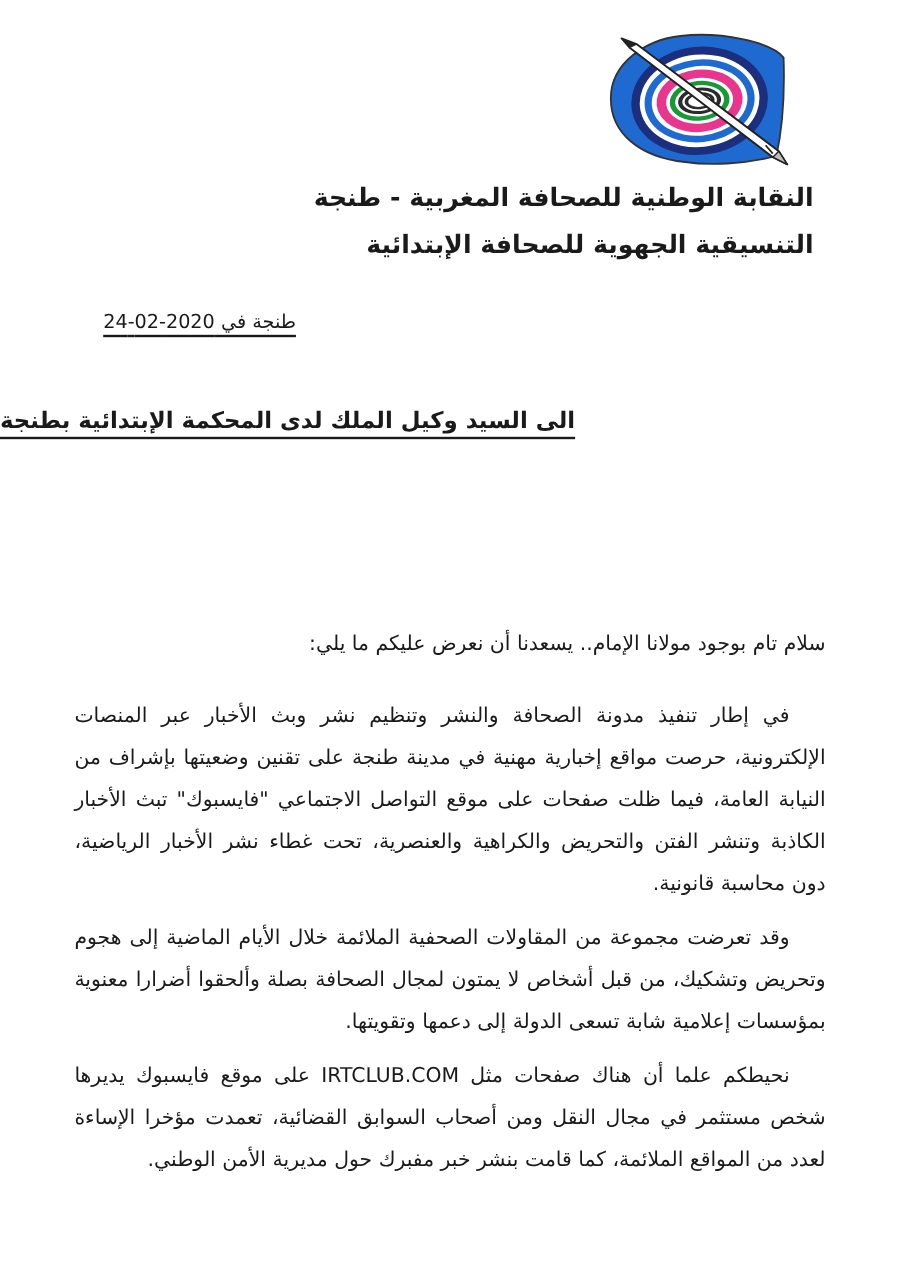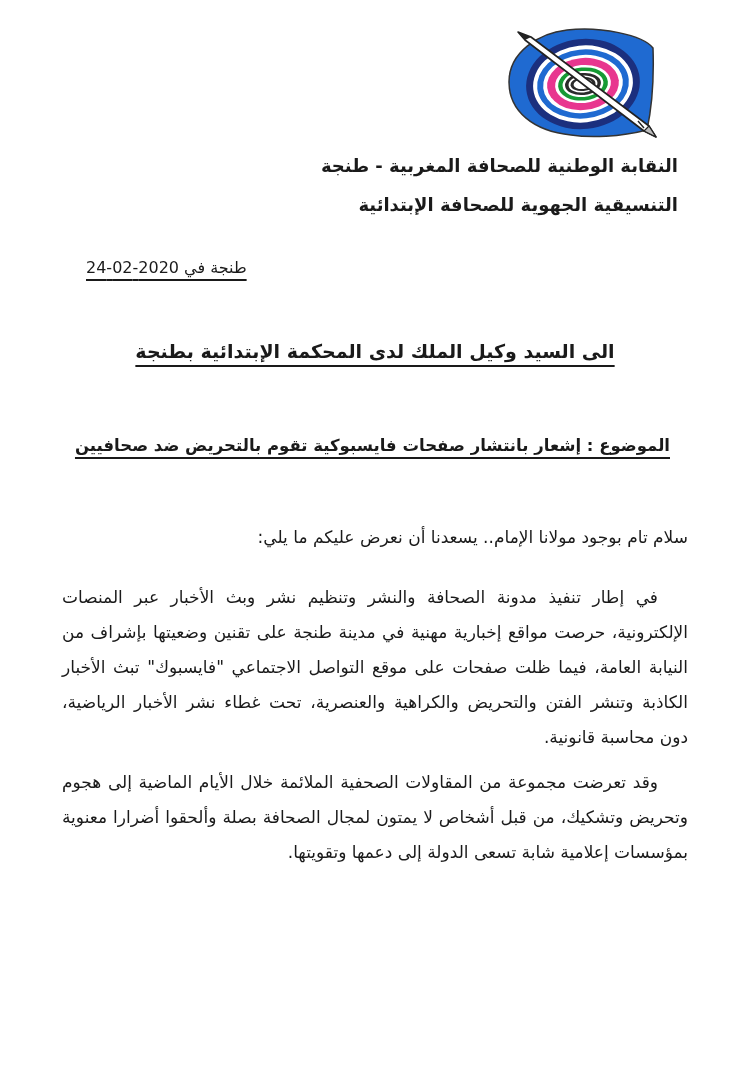--- a/index.html
+++ b/index.html
@@ -13,37 +13,37 @@
     direction:rtl;
     overflow:hidden;
   }
   .logo{
     position:absolute;top:27px;left:505px;width:160px;height:113px;
   }
   .org-block{
     position:absolute;top:146px;right:72px;
     text-align:right;
     font-weight:bold;
-    font-size:18px;
+    font-size:21px;
     line-height:39px;
     white-space:nowrap;
   }
   .dateline{
     position:absolute;top:258px;left:86px;
     font-weight:normal;
     font-size:16px;
     text-decoration:underline;
     text-underline-offset:6px;
     text-decoration-thickness:1.5px;
     direction:rtl;
     white-space:nowrap;
   }
   .recipient-title{
     position:absolute;top:340px;left:0;width:100%;
-    text-align:center;
+    text-align:left;
     font-weight:bold;
     font-size:19px;
     text-decoration:underline;
     text-underline-offset:7px;
     text-decoration-thickness:1.5px;
   }
   .subject-line{
     position:absolute;top:436px;right:80px;
     font-weight:bold;
     font-size:16.5px;
@@ -102,21 +102,21 @@
 
   <div class="org-block">
     <div>النقابة الوطنية للصحافة المغربية - طنجة</div>
     <div>التنسيقية الجهوية للصحافة الإبتدائية</div>
   </div>
 
   <div class="dateline">طنجة في 2020-02-24</div>
 
   <div class="recipient-title">الى السيد وكيل الملك لدى المحكمة الإبتدائية بطنجة</div>
 
-  <div class="subject-line">الموضوع : إشعار بانتشار صفحات فايسبوكية تقوم بالتحريض ضد صحافيين</div>
 
   <div class="body-text">
     <p class="salutation">سلام تام بوجود مولانا الإمام.. يسعدنا أن نعرض عليكم ما يلي:</p>
     <p>في إطار تنفيذ مدونة الصحافة والنشر وتنظيم نشر وبث الأخبار عبر المنصات الإلكترونية، حرصت مواقع إخبارية مهنية في مدينة طنجة على تقنين وضعيتها بإشراف من النيابة العامة، فيما ظلت صفحات على موقع التواصل الاجتماعي "فايسبوك" تبث الأخبار الكاذبة وتنشر الفتن والتحريض والكراهية والعنصرية، تحت غطاء نشر الأخبار الرياضية، دون محاسبة قانونية.</p>
     <p>وقد تعرضت مجموعة من المقاولات الصحفية الملائمة خلال الأيام الماضية إلى هجوم وتحريض وتشكيك، من قبل أشخاص لا يمتون لمجال الصحافة بصلة وألحقوا أضرارا معنوية بمؤسسات إعلامية شابة تسعى الدولة إلى دعمها وتقويتها.</p>
+    <p>نحيطكم علما أن هناك صفحات مثل IRTCLUB.COM على موقع فايسبوك يديرها شخص مستثمر في مجال النقل ومن أصحاب السوابق القضائية، تعمدت مؤخرا الإساءة لعدد من المواقع الملائمة، كما قامت بنشر خبر مفبرك حول مديرية الأمن الوطني.</p>
   </div>
 
 </div>
 
 </body></html>

